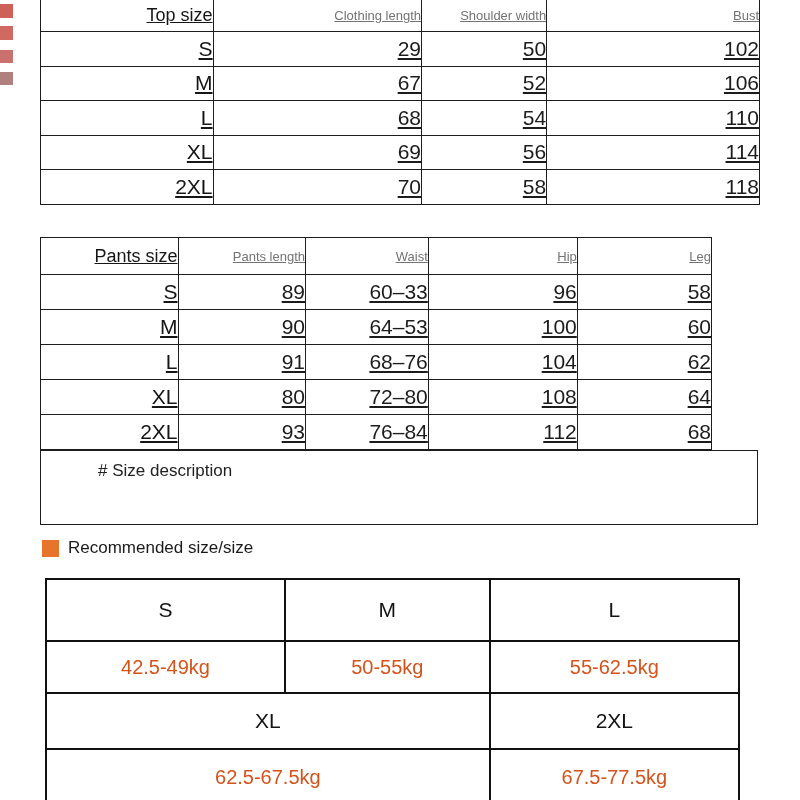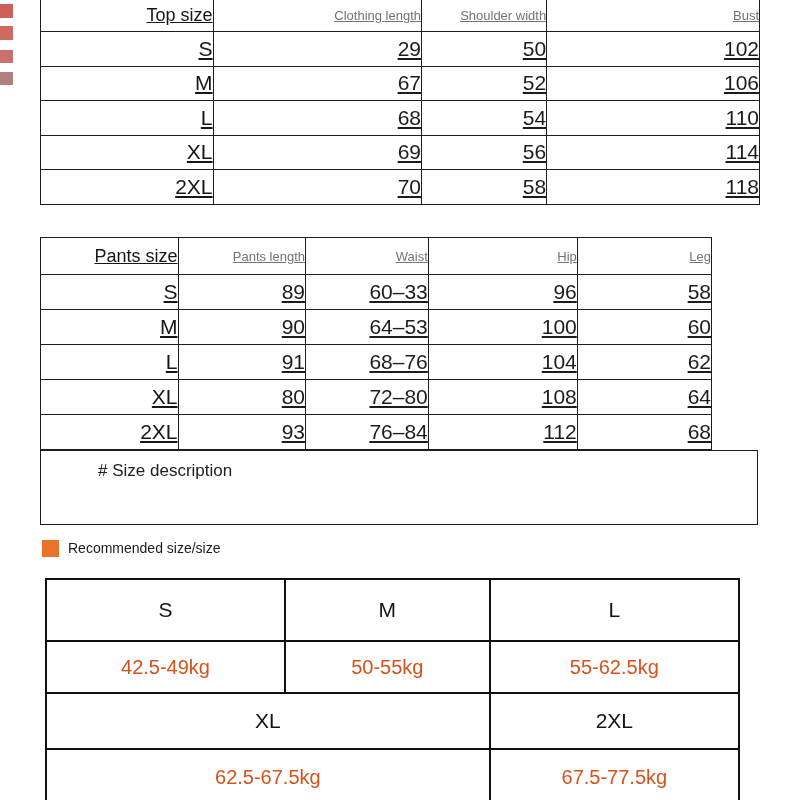--- a/index.html
+++ b/index.html
@@ -53,21 +53,21 @@
   }
 
   
   #recommended{
     position:absolute;left:42px;top:539px;height:18px;
     display:flex;align-items:center;
   }
   #recommended .swatch{
     width:17px;height:17px;background:#e8732a;margin-right:9px;
   }
-  #recommended .rec-label{font-size:14px;color:#1b1b1b;}
+  #recommended .rec-label{font-size:17px;color:#1b1b1b;}
 
   
   #bottom-table{
     border-collapse:collapse;position:absolute;left:45px;top:578px;width:695px;
     table-layout:fixed;background:#fff;
   }
   #bottom-table td{
     border:2px solid #101010;text-align:center;vertical-align:middle;
     padding:0;white-space:nowrap;overflow:hidden;
   }

